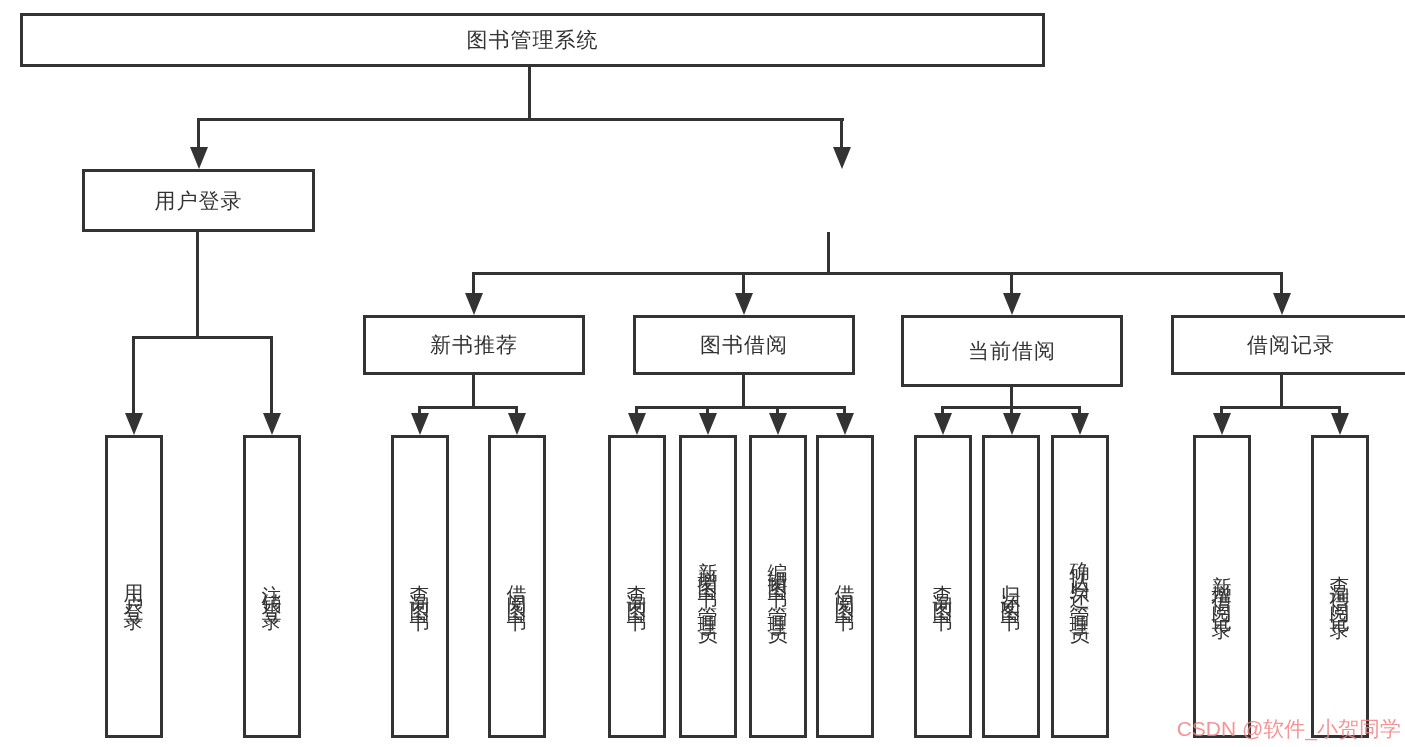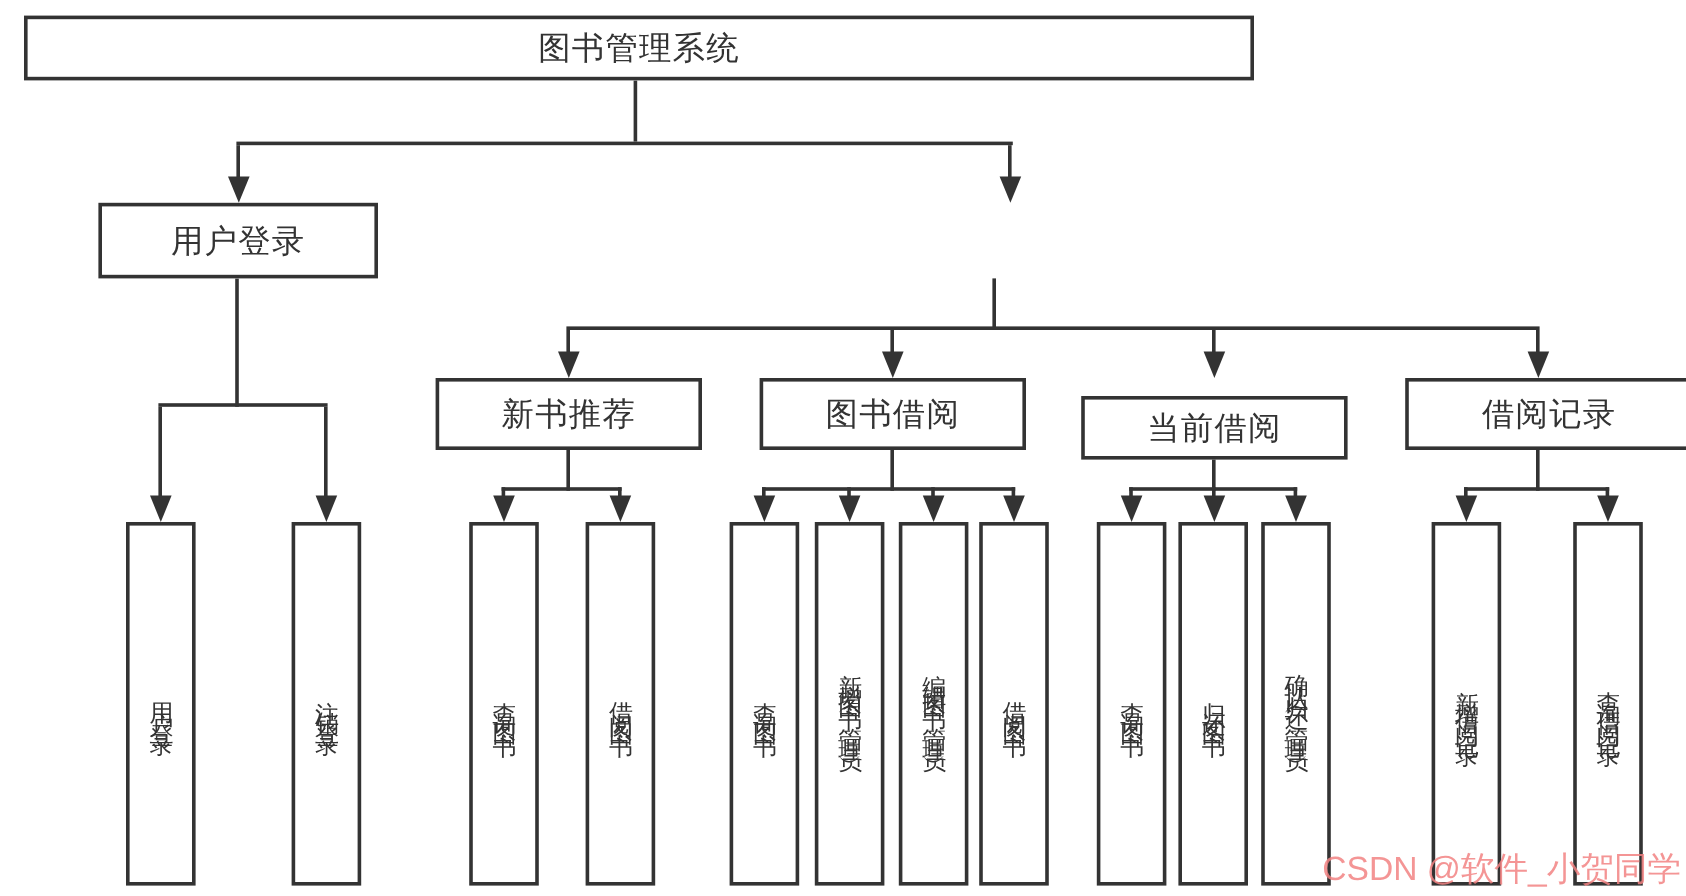--- a/index.html
+++ b/index.html
@@ -20,21 +20,21 @@
     position: absolute;
     box-sizing: border-box;
     border: 3px solid #333333;
     background: #ffffff;
     display: flex;
     align-items: center;
     justify-content: center;
     color: #333333;
   }
   .node.h span {
-    font-size: 27px;
+    font-size: 21px;
     letter-spacing: 1px;
     white-space: nowrap;
   }
   .leaf {
     position: absolute;
     box-sizing: border-box;
     border: 3px solid #333333;
     background: #ffffff;
     display: flex;
     align-items: center;
@@ -68,21 +68,21 @@
     height: 0;
     border-left: 9px solid transparent;
     border-right: 9px solid transparent;
     border-top: 22px solid #333333;
   }
   
   .watermark {
     position: absolute;
     right: 4px;
     bottom: 4px;
-    font-size: 28px;
+    font-size: 21px;
     color: rgba(242, 130, 130, 0.85);
     white-space: nowrap;
     z-index: 5;
   }
 </style>
 </head>
 <body>
 
 <div class="canvas">
 
@@ -155,21 +155,21 @@
 
 
   <div class="node h" style="left:633px; top:315px; width:222px; height:60px">
     <span>图书借阅</span>
   </div>
 
   <div class="node h" style="left:363px; top:315px; width:222px; height:60px">
     <span>新书推荐</span>
   </div>
 
-  <div class="node h" style="left:901px; top:330px; width:222px; height:53px">
+  <div class="node h" style="left:901px; top:315px; width:222px; height:72px">
     <span>当前借阅</span>
   </div>
 
   <div class="node h" style="left:1171px; top:315px; width:240px; height:60px">
     <span>借阅记录</span>
   </div>
 
   <div class="leaf" style="left:105px">
     <span>用户登录</span>
   </div>

